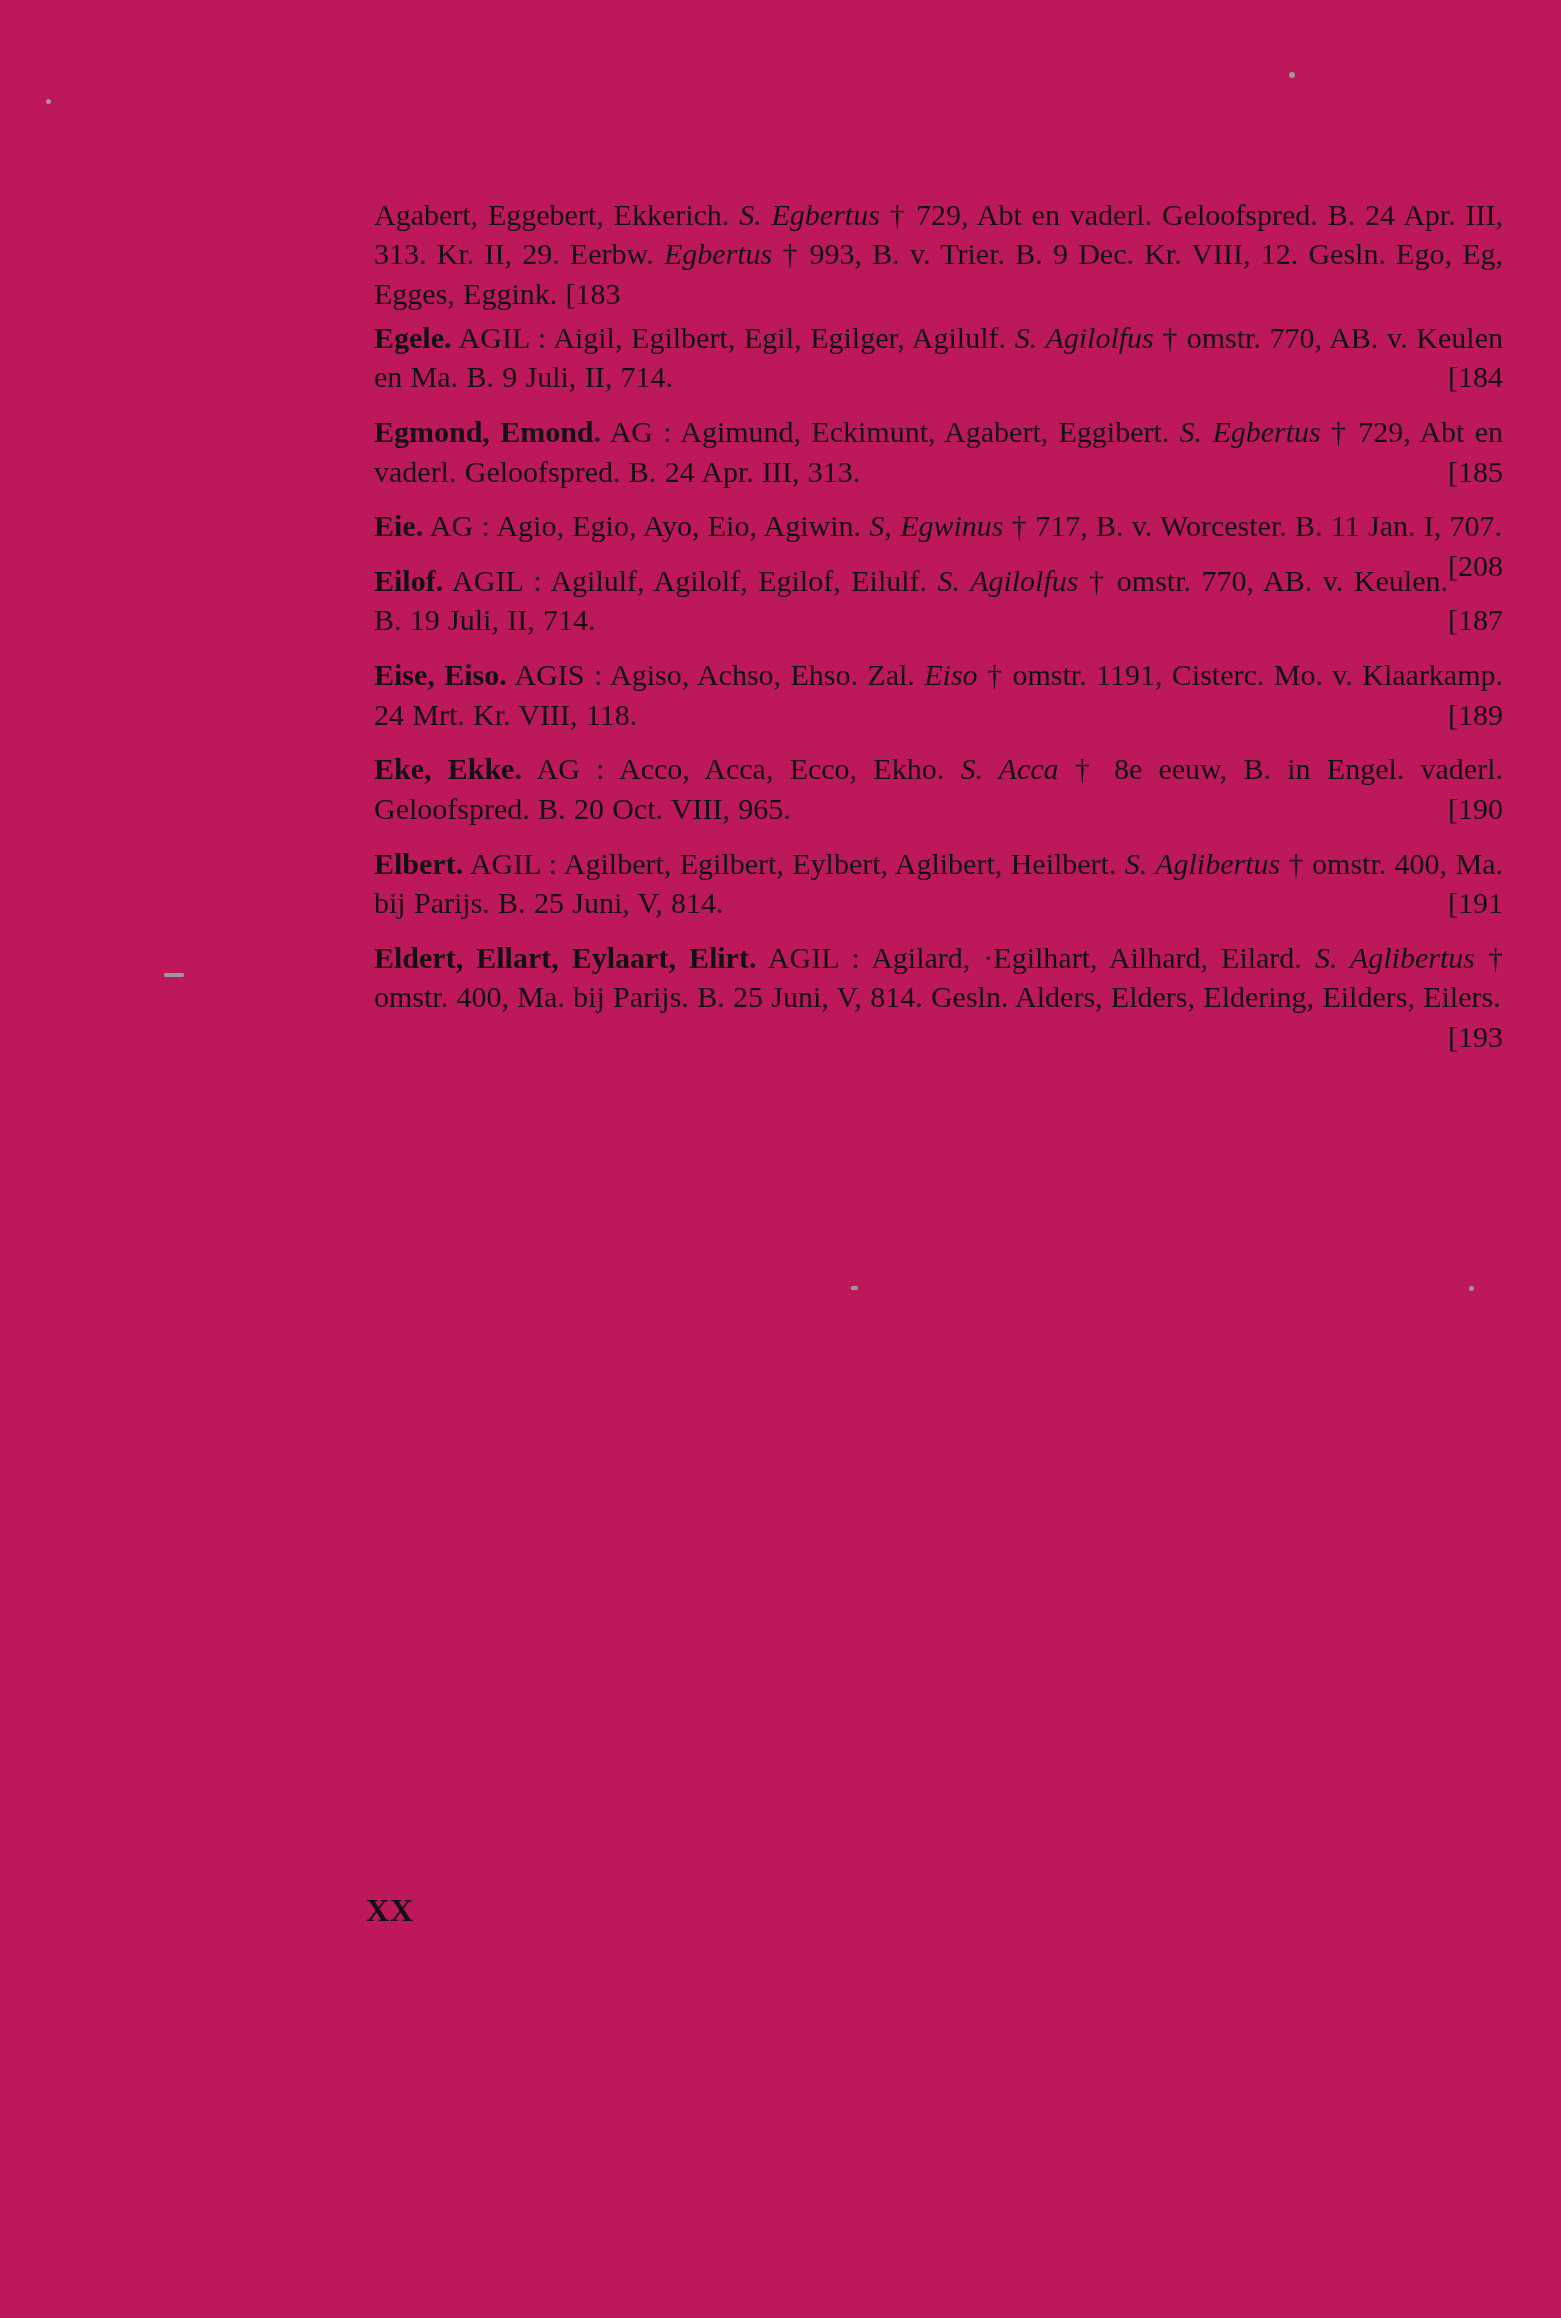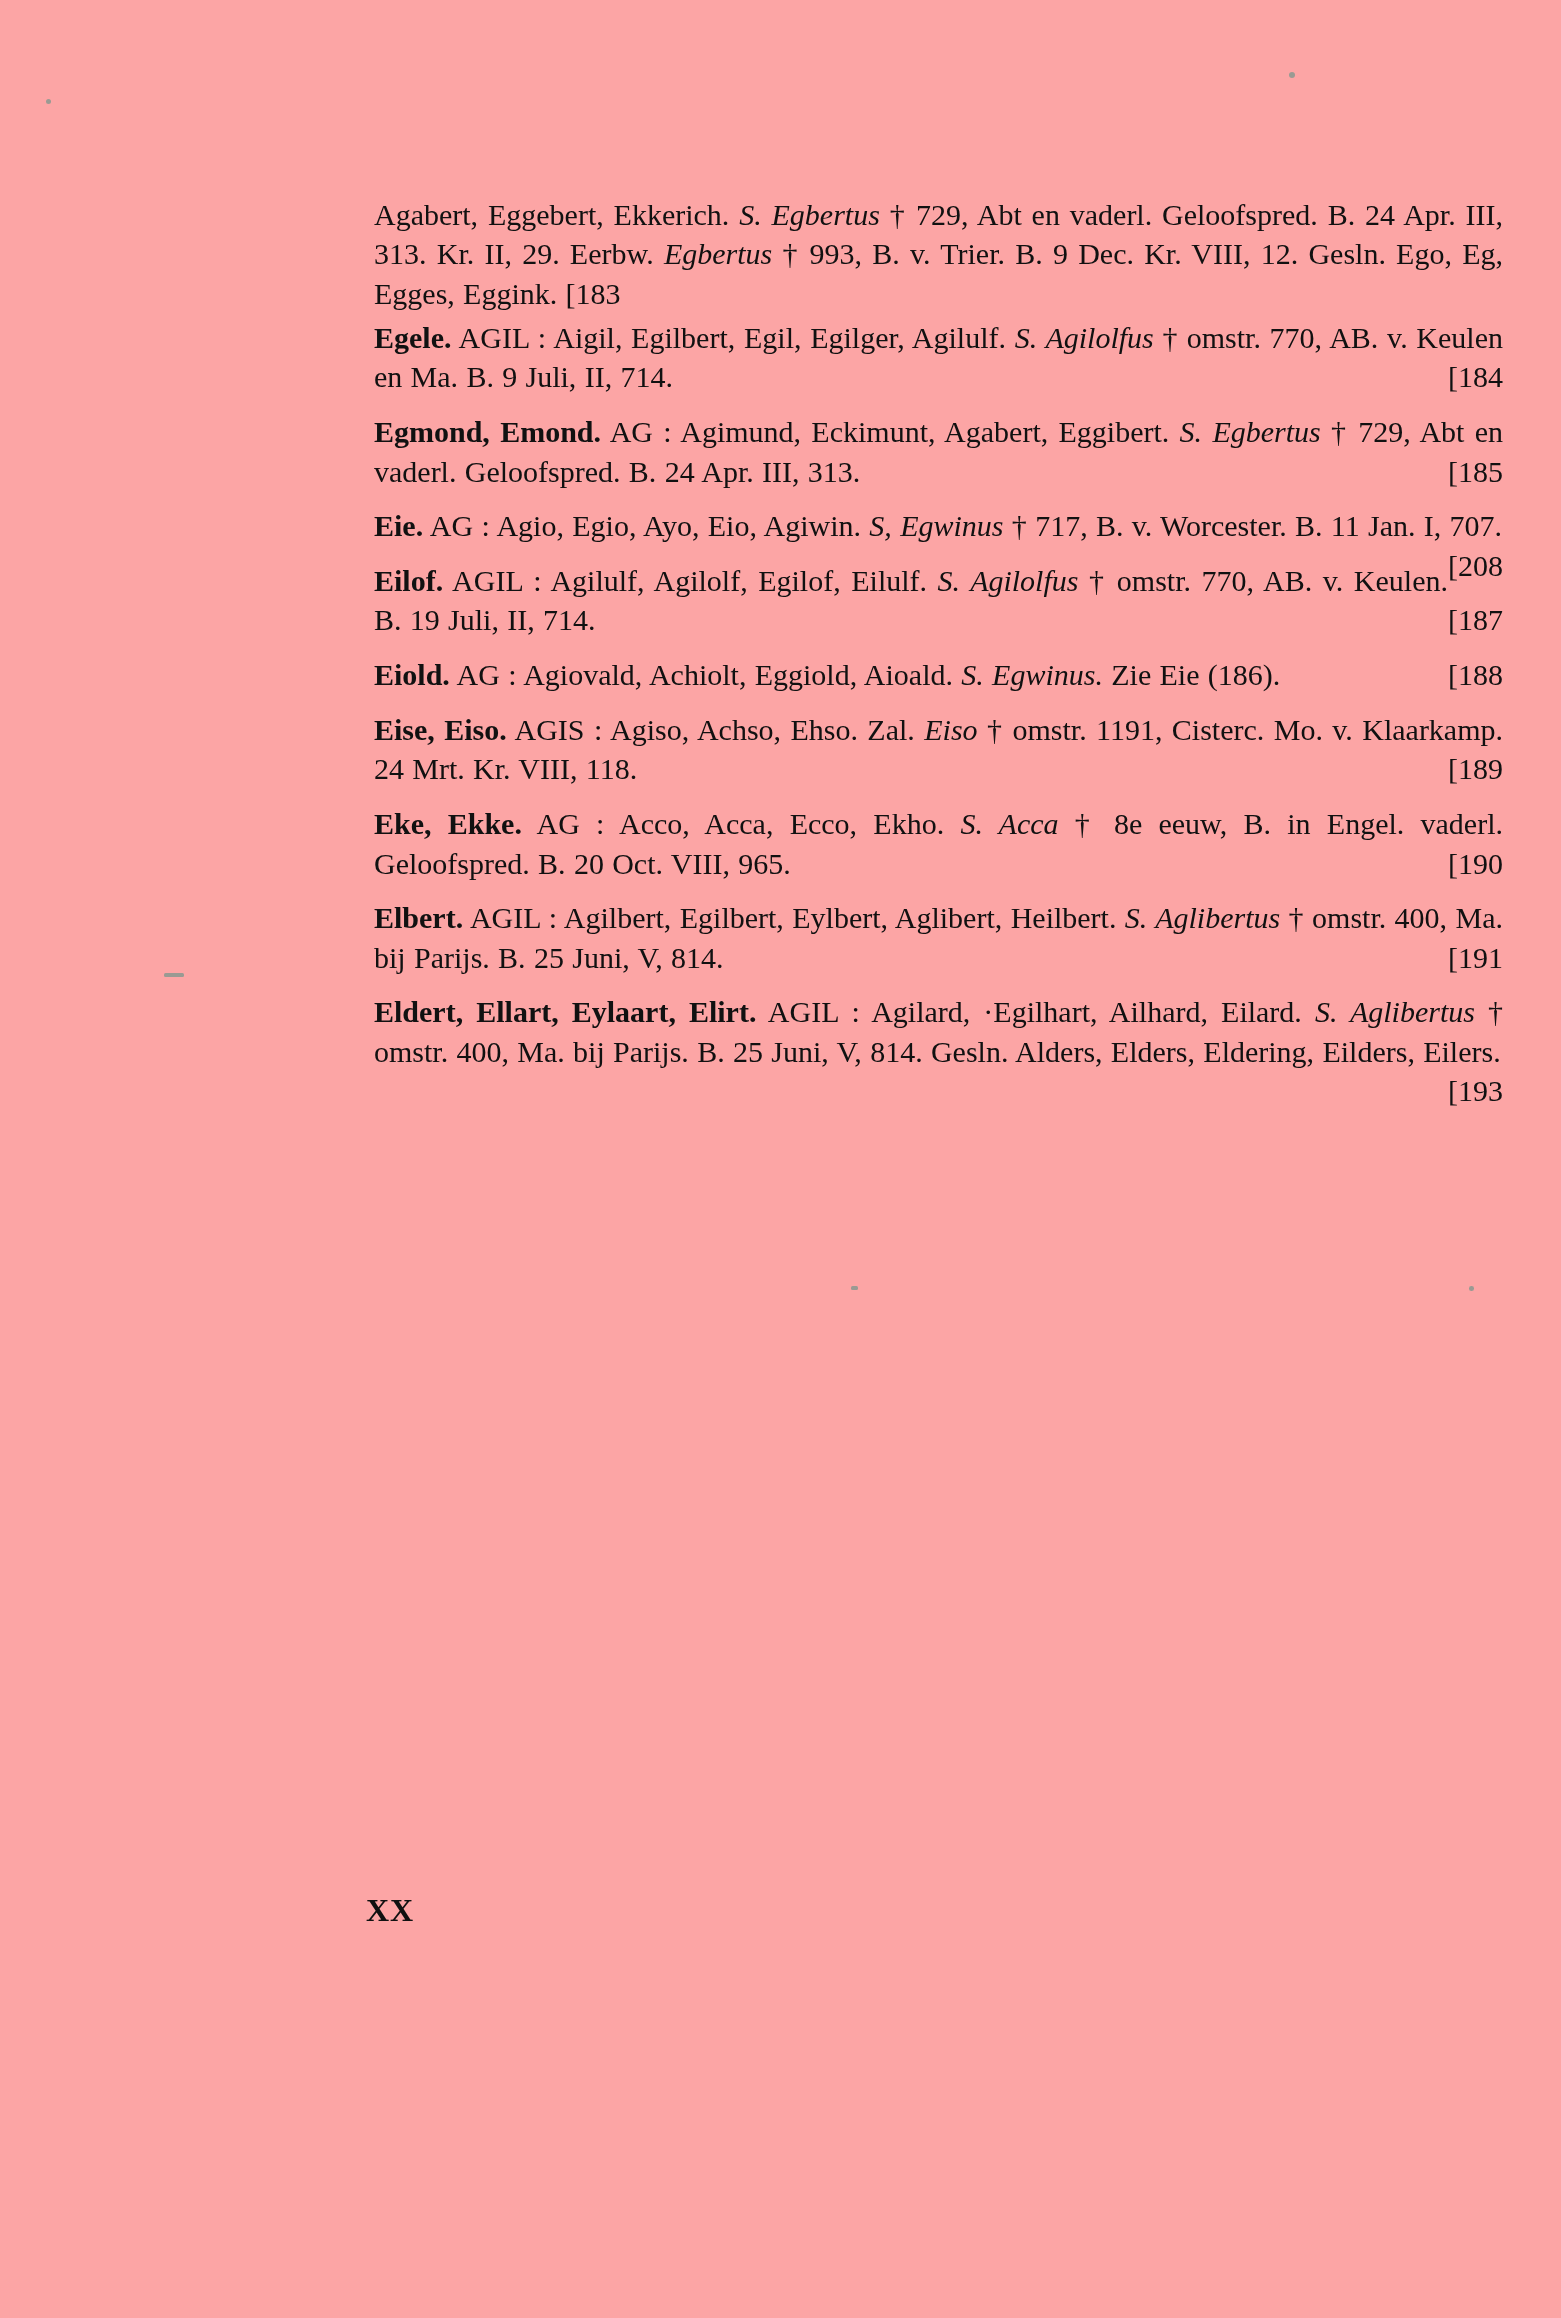--- a/index.html
+++ b/index.html
@@ -13,21 +13,21 @@
     font-family: "Liberation Serif", serif;
     color: #111111;
     position: relative;
     overflow: hidden;
   }
   .page {
     position: absolute;
     left: 0; top: 0;
     width: 1562px;
     height: 2319px;
-    background: #fca5a5;
+    background: #be185d;
   }
   .content {
     position: absolute;
     left: 374px;
     top: 195px;
     width: 1129px;
   }
   .entry {
     font-size: 30px;
     line-height: 1.315;
@@ -82,21 +82,20 @@
   <div class="speck s3"></div>
   <div class="speck s4"></div>
   <div class="speck s5"></div>
 
   <div class="content">
     <div class="entry first">Agabert, Eggebert, Ekkerich. <i>S. Egbertus</i> <span class="dagger">†</span> 729, Abt en vaderl. Geloofspred. B. 24 Apr. III, 313. Kr. II, 29. Eerbw. <i>Egbertus</i> <span class="dagger">†</span> 993, B. v. Trier. B. 9 Dec. Kr. VIII, 12. Gesln. Ego, Eg, Egges, Eggink. [183</div>
     <div class="entry"><b>Egele.</b> AGIL : Aigil, Egilbert, Egil, Egilger, Agilulf. <i>S. Agilolfus</i> <span class="dagger">†</span> omstr. 770, AB. v. Keulen en Ma. B. 9 Juli, II, 714. <span class="ref">[184</span></div>
     <div class="entry"><b>Egmond, Emond.</b> AG : Agimund, Eckimunt, Agabert, Eggibert. <i>S. Egbertus</i> <span class="dagger">†</span> 729, Abt en vaderl. Geloofspred. B. 24 Apr. III, 313. <span class="ref">[185</span></div>
     <div class="entry"><b>Eie.</b> AG : Agio, Egio, Ayo, Eio, Agiwin. <i>S, Egwinus</i> <span class="dagger">†</span> 717, B. v. Worcester. B. 11 Jan. I, 707. <span class="ref">[208</span></div>
     <div class="entry"><b>Eilof.</b> AGIL : Agilulf, Agilolf, Egilof, Eilulf. <i>S. Agilolfus</i> <span class="dagger">†</span> omstr. 770, AB. v. Keulen. B. 19 Juli, II, 714. <span class="ref">[187</span></div>
-    <div class="entry"><b>Eiold.</b> AG : Agiovald, Achiolt, Eggiold, Aioald. <i>S. Egwinus.</i> Zie Eie (186). <span class="ref">[188</span></div>
     <div class="entry"><b>Eise, Eiso.</b> AGIS : Agiso, Achso, Ehso. Zal. <i>Eiso</i> <span class="dagger">†</span> omstr. 1191, Cisterc. Mo. v. Klaarkamp. 24 Mrt. Kr. VIII, 118. <span class="ref">[189</span></div>
     <div class="entry"><b>Eke, Ekke.</b> AG : Acco, Acca, Ecco, Ekho. <i>S. Acca</i> <span class="dagger">†</span> 8e eeuw, B. in Engel. vaderl. Geloofspred. B. 20 Oct. VIII, 965. <span class="ref">[190</span></div>
     <div class="entry"><b>Elbert.</b> AGIL : Agilbert, Egilbert, Eylbert, Aglibert, Heilbert. <i>S. Aglibertus</i> <span class="dagger">†</span> omstr. 400, Ma. bij Parijs. B. 25 Juni, V, 814. <span class="ref">[191</span></div>
     <div class="entry"><b>Eldert, Ellart, Eylaart, Elirt.</b> AGIL : Agilard, ·Egilhart, Ailhard, Eilard. <i>S. Aglibertus</i> <span class="dagger">†</span> omstr. 400, Ma. bij Parijs. B. 25 Juni, V, 814. Gesln. Alders, Elders, Eldering, Eilders, Eilers. <span class="ref">[193</span></div>
   </div>
 
   <div class="folio">XX</div>
 
 </div>
 

